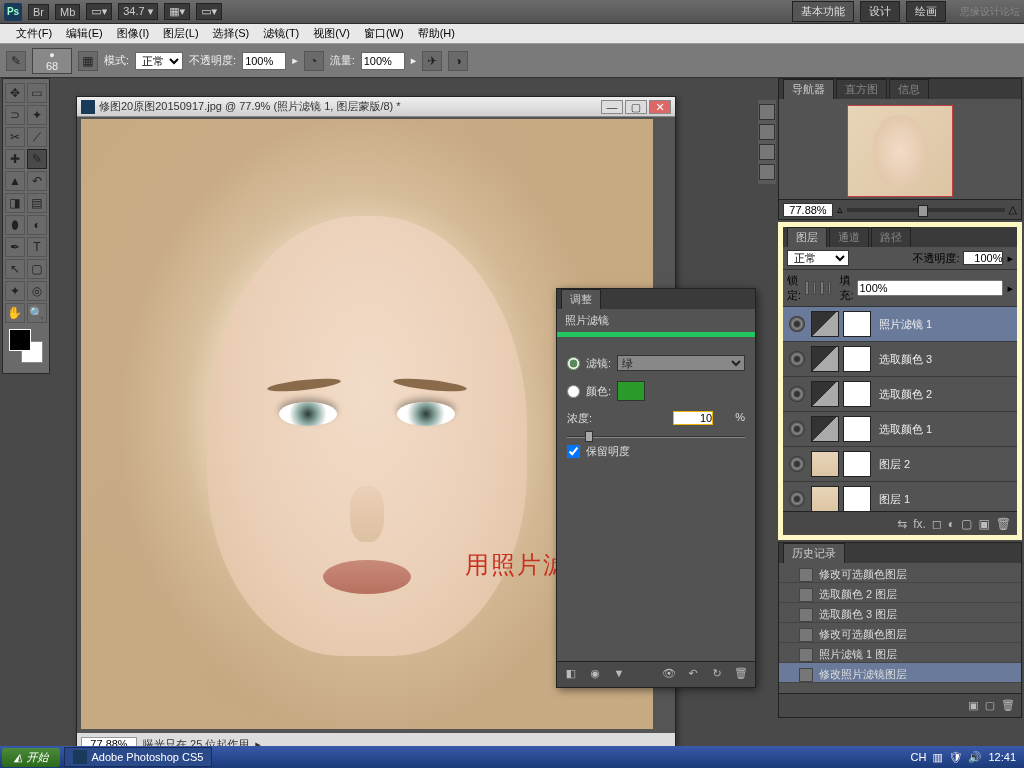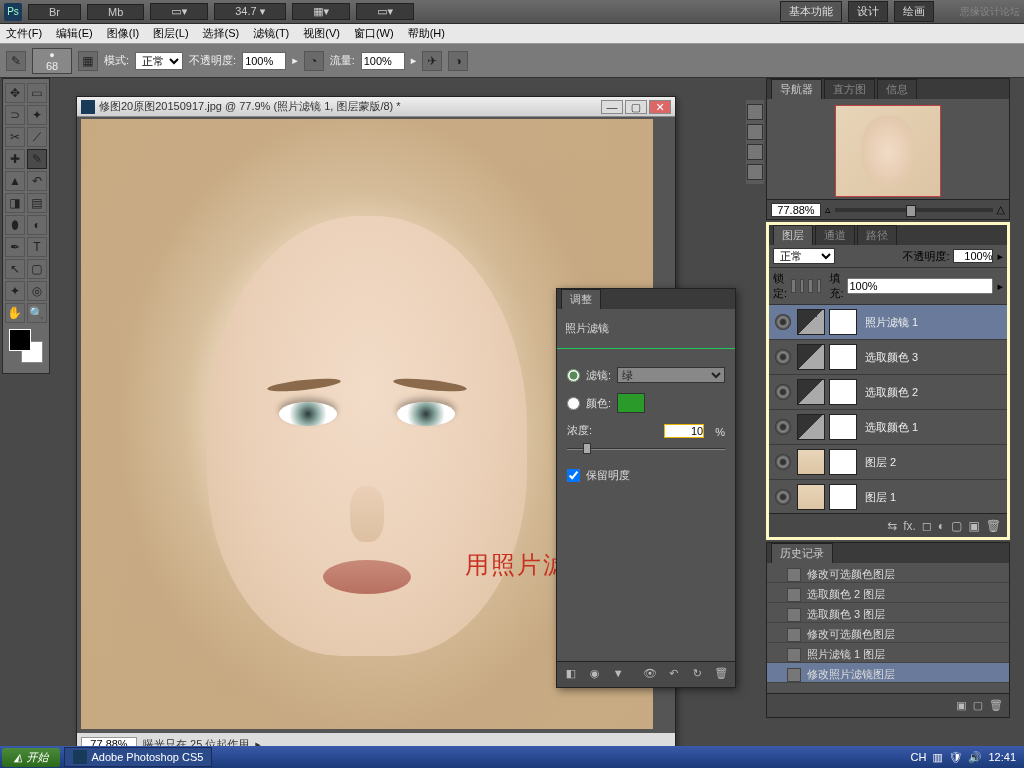--- a/index.html
+++ b/index.html
@@ -1,23 +1,23 @@
 <!DOCTYPE html>
 <html><head>
 <meta charset="utf-8">
 <style>
 *{margin:0;padding:0;box-sizing:border-box;font-family:"Microsoft YaHei",SimSun,sans-serif;font-size:11px;user-select:none}
 body{background:#494949;width:1024px;height:768px;overflow:hidden;position:relative}
 .titlebar{background:linear-gradient(#6b6b6b,#525252);height:24px;display:flex;align-items:center;padding:0 4px;gap:6px;color:#ddd;border-bottom:1px solid #2a2a2a}
-.titlebar .ps-icon{width:18px;height:18px;background:#1a3a5a;color:#9fc;display:flex;align-items:center;justify-content:center;font-weight:normal;border-radius:2px;font-size:10px}
-.titlebar .dd{background:#3a3a3a;border:1px solid #222;padding:1px 20px;color:#ccc}
+.titlebar .ps-icon{width:18px;height:18px;background:#1a3a5a;color:#9fc;display:flex;align-items:center;justify-content:center;font-weight:bold;border-radius:2px;font-size:10px}
+.titlebar .dd{background:#3a3a3a;border:1px solid #222;padding:1px 4px;color:#ccc}
 .titlebar .sp{flex:1}
 .titlebar .group-btn{background:#3a3a3a;padding:2px 8px;border:1px solid #222}
 .titlebar .group-btn.active{background:#555}
-.menubar{background:#e8e8e8;height:20px;display:flex;align-items:center;padding:0 6px;gap:14px;color:#000;border-bottom:1px solid #999}
+.menubar{background:#e8e8e8;height:20px;display:flex;align-items:center;padding:0 16px;gap:14px;color:#000;border-bottom:1px solid #999}
 .menubar span{cursor:default}
 .optbar{background:#7a7a7a;height:34px;display:flex;align-items:center;padding:0 6px;gap:6px;color:#eee;border-bottom:1px solid #333}
 .optbar .brush{width:40px;height:26px;background:#888;border:1px solid #444;display:flex;flex-direction:column;align-items:center;justify-content:center;font-size:9px}
 .optbar select,.optbar input{background:#fff;border:1px solid #666;color:#000;height:18px;padding:0 2px;font-size:11px}
 .workspace{position:absolute;top:78px;left:0;right:0;bottom:22px;background:#494949}
 .toolbox{position:absolute;left:2px;top:0;width:48px;background:#6a6a6a;border:1px solid #2a2a2a;padding:4px 2px}
 .toolbox .row{display:flex;gap:2px;margin-bottom:2px}
 .tool{width:20px;height:20px;background:#6a6a6a;border:1px solid #555;display:flex;align-items:center;justify-content:center;color:#222;font-size:12px;cursor:pointer}
 .tool.sel{background:#4a4a4a;border-color:#222}
 .colorbox{width:34px;height:34px;position:relative;margin:6px auto}
@@ -39,43 +39,43 @@
 .nose{position:absolute;left:50%;top:270px;transform:translateX(-50%);width:34px;height:56px;background:linear-gradient(#ebd0b8,#dcc0a0);border-radius:40%}
 .lips{position:absolute;left:50%;top:344px;transform:translateX(-50%);width:88px;height:34px;background:linear-gradient(#c88a7a,#b87060);border-radius:50%}
 .hair{position:absolute;inset:0;background:radial-gradient(ellipse 400px 500px at 50% 50%,transparent 36%,rgba(200,170,130,.6) 46%,rgba(196,166,126,.9) 62%,#c8aa82 100%)}
 .overlay-text{position:absolute;right:6px;top:430px;color:#c83020;font-size:24px;font-family:SimHei;letter-spacing:2px}
 .docstatus{background:#ddd;height:22px;display:flex;align-items:center;padding:0 4px;color:#333}
 .docstatus input{width:56px;border:1px solid #999;background:#fff;text-align:center;margin-right:6px}
 .panel{position:absolute;background:#535353;border:1px solid #222;box-shadow:2px 2px 8px rgba(0,0,0,.5);color:#ddd}
 .ptabs{background:#3a3a3a;height:20px;display:flex;align-items:end;padding:0 4px}
 .ptab{padding:2px 8px;background:#535353;border:1px solid #222;border-bottom:none;margin-right:2px;color:#ccc;font-size:11px}
 .ptab.inactive{background:#3a3a3a;color:#888}
-.adjpanel{left:556px;top:210px;width:180px;height:400px}
-.adjpanel .hdr{padding:12px 8px;border-bottom:1px solid #22c55e;color:#ddd}
+.adjpanel{left:556px;top:210px;width:200px;height:400px}
+.adjpanel .hdr{padding:4px 8px;border-bottom:5px solid #22c55e;color:#ddd}
 .adjpanel .body{padding:8px 10px}
 .radio-row{display:flex;align-items:center;gap:6px;margin:10px 0}
 .radio-row input[type=radio]{accent-color:#5a8a5a}
 .adjpanel select{flex:1;background:#888;border:1px solid #333;color:#222}
 .swatch{width:28px;height:20px;background:#2a9a2a;border:1px solid #333}
-.dens{display:flex;align-items:flex-end;gap:11px;margin-top:4px}
+.dens{display:flex;align-items:flex-start;gap:22px;margin-top:4px}
 .dens input[type=text]{width:40px;text-align:right;background:#fff;color:#000;border:1px solid #eab308}
 .slider{width:100%;height:14px;position:relative;margin-top:4px}
 .slider .track{position:absolute;top:6px;left:0;right:0;height:2px;background:#888;border-top:1px solid #333}
 .slider .thumb{position:absolute;left:10%;top:1px;width:8px;height:11px;background:#aaa;border:1px solid #333}
 .adjfoot{position:absolute;bottom:0;left:0;right:0;height:26px;background:#494949;display:flex;align-items:center;padding:0 6px;gap:8px;border-top:1px solid #222}
 .adjfoot span{width:16px;height:16px;color:#bbb;text-align:center}
-.rcol{position:absolute;right:14px;top:0;width:244px;bottom:0}
+.rcol{position:absolute;right:2px;top:0;width:244px;bottom:0}
 .navpanel{position:relative;height:142px;background:#535353;border:1px solid #222;margin-bottom:2px}
 .navthumb{margin:6px auto;width:106px;height:92px;background:linear-gradient(135deg,#e8d4b8,#dcc5a4);border:1px solid #c04040;position:relative}
 .navthumb .nf{position:absolute;left:50%;top:50%;transform:translate(-50%,-50%);width:54px;height:72px;background:radial-gradient(#f2dcc8,#dcc0a0);border-radius:46%}
 .navfoot{position:absolute;bottom:0;left:0;right:0;height:20px;background:#484848;display:flex;align-items:center;padding:0 4px;border-top:1px solid #222;gap:4px}
 .navfoot input{width:50px;background:#fff;border:1px solid #333;text-align:center;color:#000}
 .navfoot .nsld{flex:1;height:4px;background:#333;position:relative}
 .navfoot .nsld::after{content:"";position:absolute;left:45%;top:-3px;width:8px;height:10px;background:#999;border:1px solid #222}
-.layerspanel{position:relative;height:318px;background:#535353;border:3px solid #fef9c3;margin-bottom:2px}
+.layerspanel{position:relative;height:318px;background:#535353;border:5px solid #fef9c3;margin-bottom:2px}
 .layopts{display:flex;align-items:center;padding:3px 4px;gap:4px;background:#535353;border-bottom:1px solid #333}
 .layopts select{background:#fff;color:#000;border:1px solid #333;padding:0 16px 0 2px}
 .layopts input{width:40px;background:#fff;border:1px solid #333;text-align:right;color:#000}
 .laylock{display:flex;align-items:center;padding:3px 4px;gap:4px;border-bottom:1px solid #333}
 .laylock .ic{width:14px;height:14px;background:#777;border:1px solid #444}
 .laylist{overflow:auto;height:232px}
 .layer{display:flex;align-items:center;height:35px;border-bottom:1px solid #3a3a3a;padding:0 2px}
 .layer.sel{background:#6a7a9a}
 .layer .eye{position:static;width:16px;height:16px;background:radial-gradient(circle,#333 20%,#888 40%,#333 70%);border-radius:50%;margin:0 4px;box-shadow:none}
 .layer .th{width:28px;height:26px;background:#999;border:1px solid #222;margin:0 2px;display:flex;align-items:center;justify-content:center;font-size:9px}
@@ -107,21 +107,21 @@
   <div class="dd">Br</div>
   <div class="dd">Mb</div>
   <div class="dd">▭▾</div>
   <div class="dd"><span>34.7</span> ▾</div>
   <div class="dd">▦▾</div>
   <div class="dd">▭▾</div>
   <div class="sp"></div>
   <div class="group-btn active">基本功能</div>
   <div class="group-btn">设计</div>
   <div class="group-btn">绘画</div>
-  <div style="margin-left:20px;color:#888;font-size:10px">思缘设计论坛</div>
+  <div style="margin-left:8px;color:#888;font-size:10px">思缘设计论坛</div>
 </div>
 
 <div class="menubar">
   <span>文件(F)</span>
   <span>编辑(E)</span>
   <span>图像(I)</span>
   <span>图层(L)</span>
   <span>选择(S)</span>
   <span>滤镜(T)</span>
   <span>视图(V)</span>
@@ -249,21 +249,21 @@
       <div class="dens">
         <span>浓度:</span>
         <span style="flex:1"></span>
         <input type="text" value="10" style="">
         <span>%</span>
       </div>
       <div class="slider">
           <div class="track"></div>
           <div class="thumb"></div>
         </div>
-      <div class="radio-row" style="margin-top:12px">
+      <div class="radio-row" style="margin-top:0">
         <input type="checkbox" checked="" style="">
         <span>保留明度</span>
       </div>
     </div>
     <div class="adjfoot">
       <span>◧</span>
       <span>◉</span>
       <span>▼</span>
       <span style="flex:1"></span>
       <span>👁</span>

